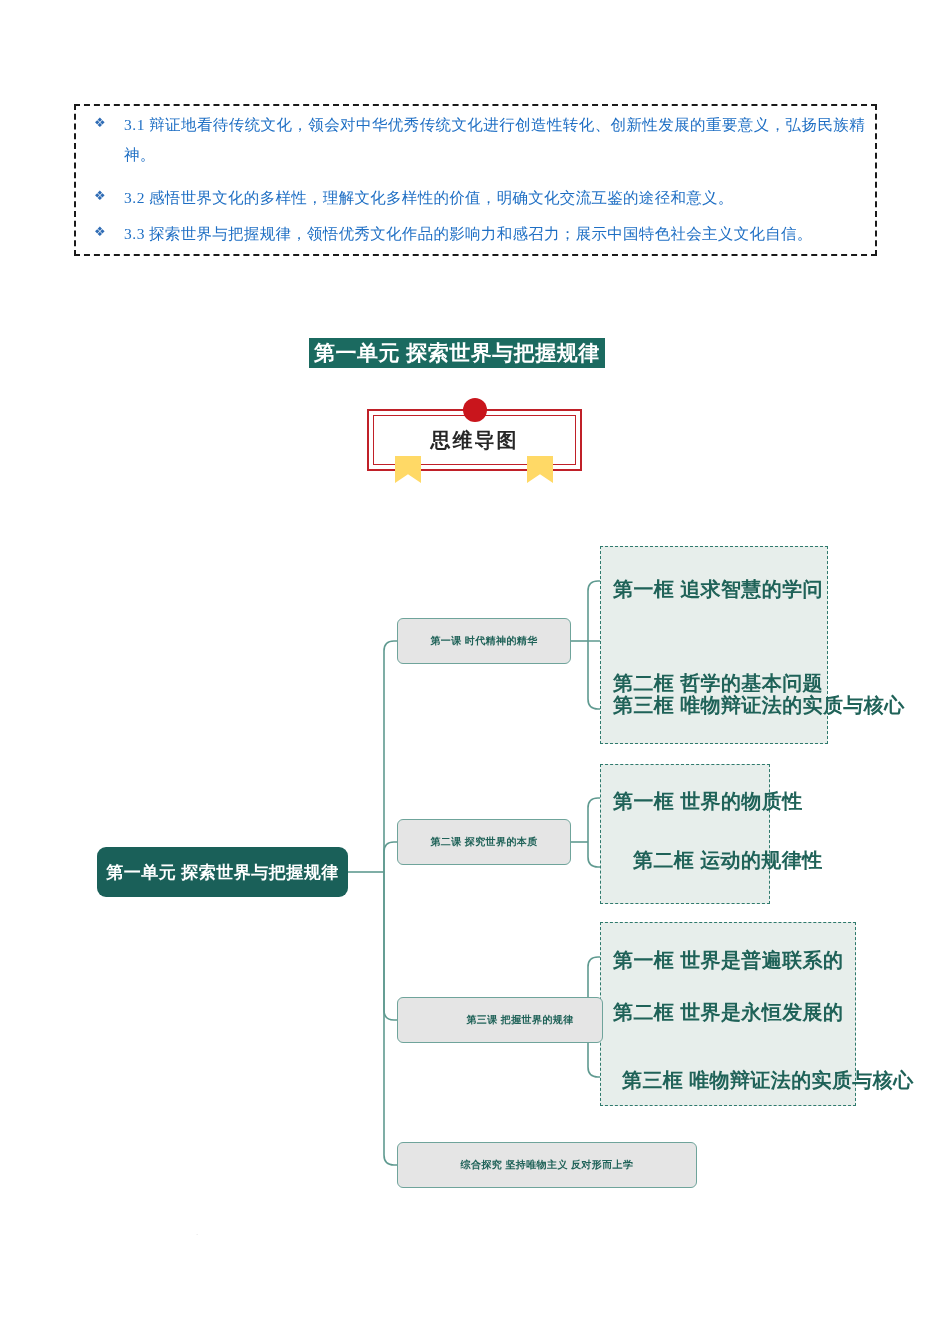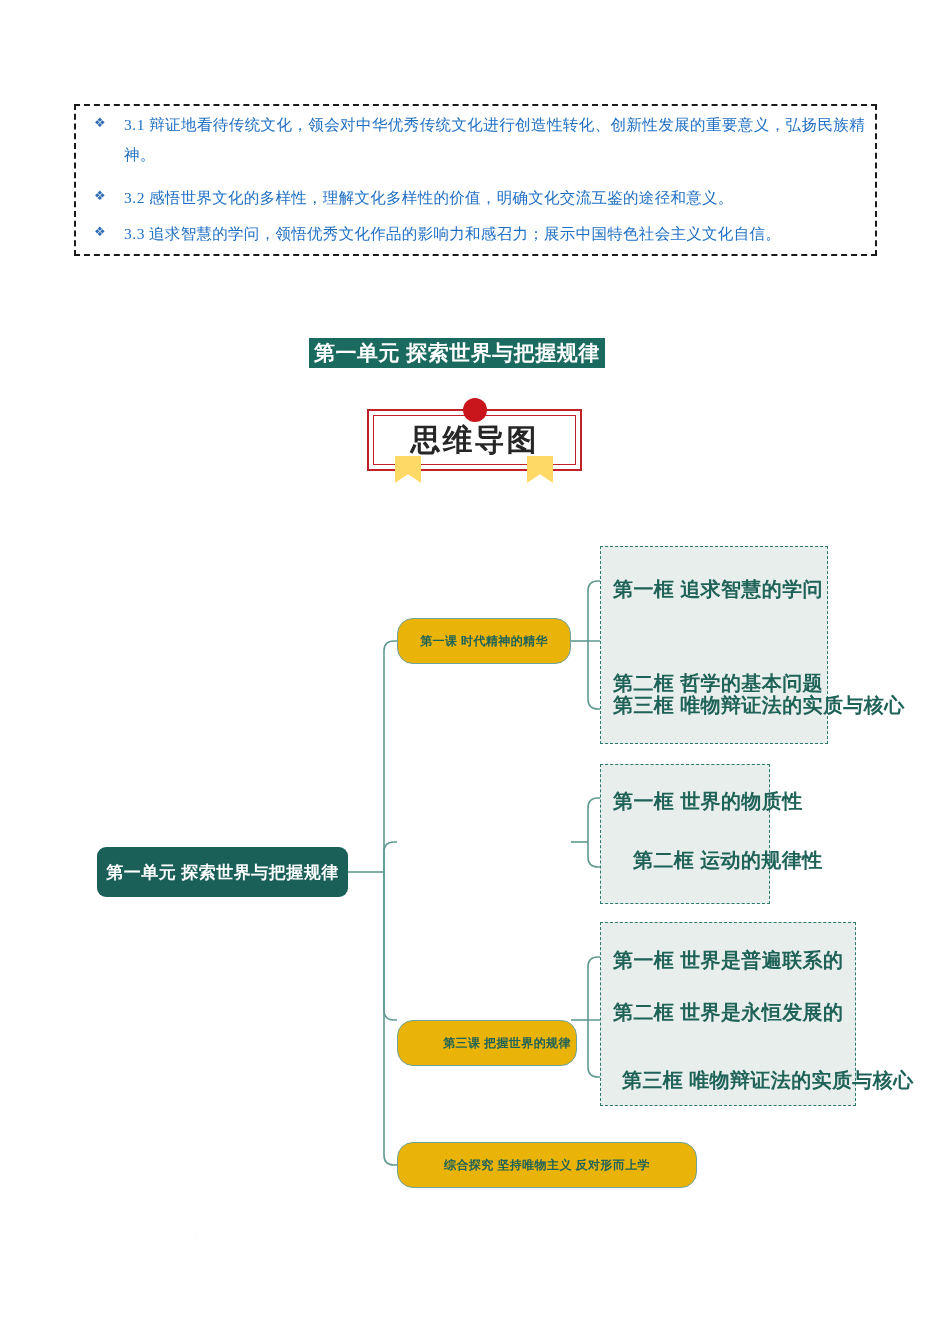--- a/index.html
+++ b/index.html
@@ -103,21 +103,21 @@
     border-radius: 50%;
     background: #c9151c;
     z-index: 3;
   }
   #plaque-label {
     position: absolute;
     left: 0; right: 0;
     top: 50%;
     transform: translateY(-50%);
     text-align: center;
-    font-size: 30px;
+    font-size: 20px;
     font-weight: bold;
     color: #262626;
     letter-spacing: 2px;
     z-index: 4;
   }
   .plaque-ribbon {
     position: absolute;
     top: 47px;
     width: 26px;
     height: 27px;
@@ -157,35 +157,35 @@
     display: flex;
     align-items: center;
     justify-content: center;
     letter-spacing: 0.5px;
     box-sizing: border-box;
   }
 
   
   .course-node {
     position: absolute;
-    background: #eab308;
+    background: #e5e5e5;
     border: 1.4px solid #6fa49b;
-    border-radius: 16px;
+    border-radius: 6px;
     color: #1f6258;
-    font-size: 12px;
+    font-size: 10px;
     font-weight: bold;
     display: flex;
     align-items: center;
     justify-content: center;
     box-sizing: border-box;
     letter-spacing: 0.4px;
   }
   #course-node-0 { left: 397px; top: 98px;  width: 174px; height: 46px; }
   #course-node-1 { left: 397px; top: 299px; width: 174px; height: 46px; }
-  #course-node-2 { left: 397px; top: 500px; width: 180px; height: 46px; padding-left: 40px; }
+  #course-node-2 { left: 397px; top: 477px; width: 206px; height: 46px; padding-left: 40px; }
   #course-node-3 { left: 397px; top: 622px; width: 300px; height: 46px; }
 
   
   .frame-group {
     position: absolute;
     background: #e7eeeb;
     border: 1.8px dashed #2f7a6d;
     box-sizing: border-box;
   }
   #frame-group-0 { left: 600px; top: 26px;  width: 228px; height: 198px; }
@@ -234,21 +234,21 @@
     <span class="obj-text"><span class="obj-num">3.1</span> <span>辩证地看待传统文化，领会对中华优秀传统文化进行创造性转化、创新性发展的重要意义，弘扬民族精神。</span></span>
   </div>
 
   <div class="objective-row" id="obj-row-1">
     <span class="obj-bullet">❖</span>
     <span class="obj-text"><span class="obj-num">3.2</span> <span>感悟世界文化的多样性，理解文化多样性的价值，明确文化交流互鉴的途径和意义。</span></span>
   </div>
 
   <div class="objective-row" id="obj-row-2">
     <span class="obj-bullet">❖</span>
-    <span class="obj-text"><span class="obj-num">3.3</span> <span>追求智慧的学问，领悟优秀文化作品的影响力和感召力；展示中国特色社会主义文化自信。</span></span>
+    <span class="obj-text"><span class="obj-num">3.3</span> <span>探索世界与把握规律，领悟优秀文化作品的影响力和感召力；展示中国特色社会主义文化自信。</span></span>
   </div>
 
 </div>
 
 <div id="unit-banner">第一单元 探索世界与把握规律</div>
 
 <div id="plaque">
   <div id="plaque-outer"></div>
   <div id="plaque-inner"></div>
   <div id="plaque-ribbon-left" class="plaque-ribbon"></div>
@@ -286,20 +286,21 @@
     </g>
   </svg>
 
   <div class="frame-group" id="frame-group-0"></div>
   <div class="frame-group" id="frame-group-1"></div>
   <div class="frame-group" id="frame-group-2"></div>
 
   <div id="root-node">第一单元 探索世界与把握规律</div>
 
   <div class="course-node" id="course-node-0">第一课 时代精神的精华</div>
+  <div class="course-node" id="course-node-1">第二课 探究世界的本质</div>
   <div class="course-node" id="course-node-2">第三课 把握世界的规律</div>
   <div class="course-node" id="course-node-3">综合探究 坚持唯物主义 反对形而上学</div>
 
   <div class="frame-item" id="frame-0-0">第一框 追求智慧的学问</div>
   <div class="frame-item" id="frame-0-1">第二框 哲学的基本问题</div>
   <div class="frame-item" id="frame-0-2">第三框 唯物辩证法的实质与核心</div>
 
   <div class="frame-item" id="frame-1-0">第一框 世界的物质性</div>
   <div class="frame-item" id="frame-1-1">第二框 运动的规律性</div>
 

